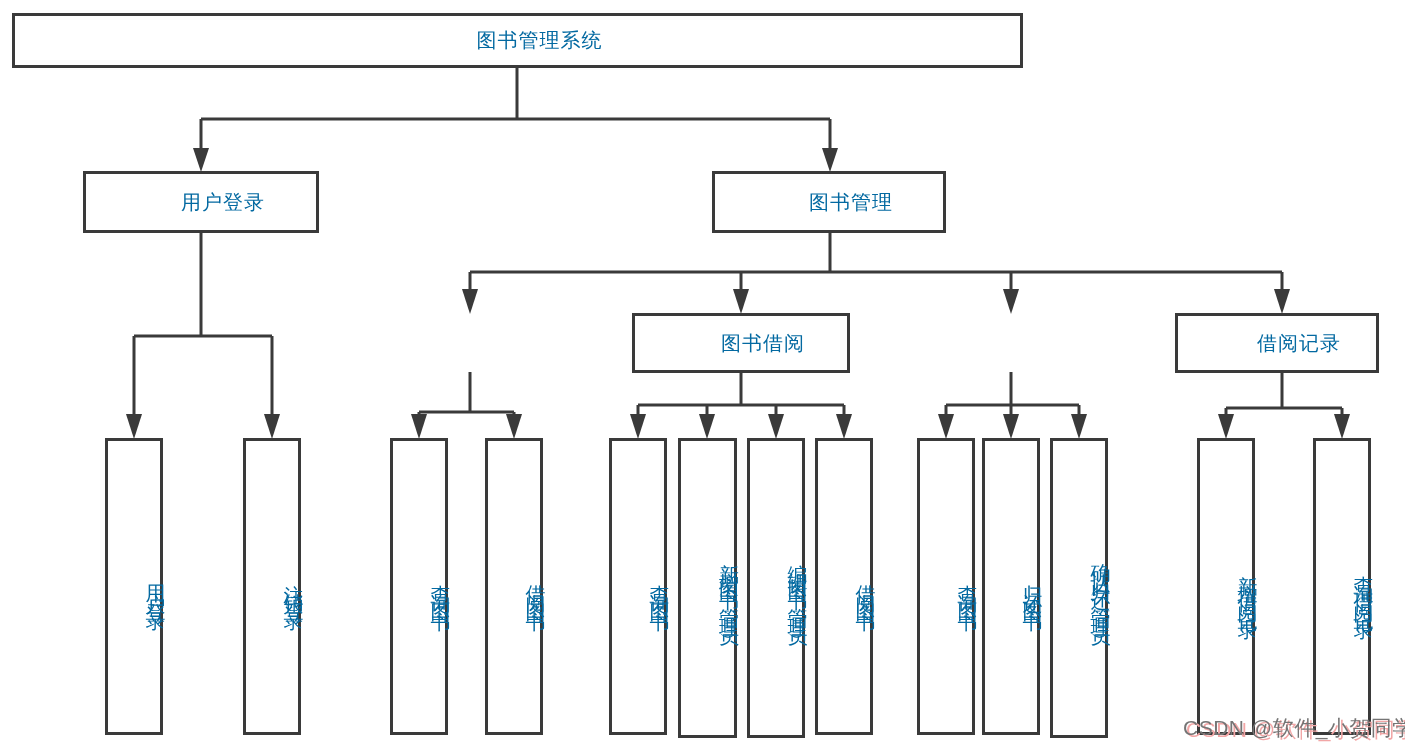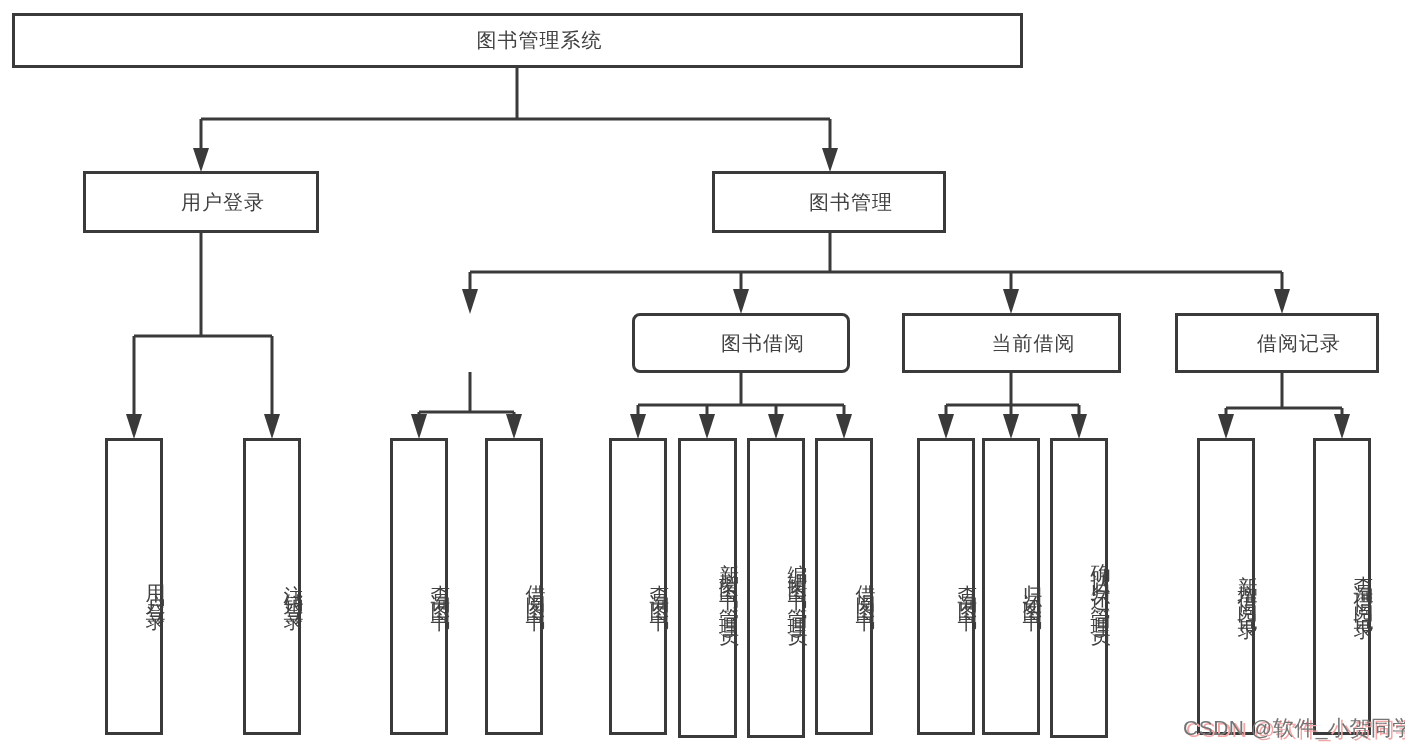--- a/index.html
+++ b/index.html
@@ -15,21 +15,21 @@
     position: absolute;
     left: 0; top: 0;
     width: 1405px; height: 747px;
     z-index: 0;
   }
   .node {
     position: absolute;
     box-sizing: border-box;
     background: #ffffff;
     border: 3px solid #3a3a3a;
-    color: #404040;
+    color: #0369a1;
     display: flex;
     align-items: center;
     justify-content: center;
     z-index: 1;
     padding-left: 44px;
   }
   .node.h {
     font-size: 20px;
     letter-spacing: 1px;
     white-space: nowrap;
@@ -105,25 +105,22 @@
     <span>图书管理系统</span>
   </div>
 
   <div class="node h" style="left:83px; top:171px; width:236px; height:62px;">
     <span>用户登录</span>
   </div>
   <div class="node h" style="left:712px; top:171px; width:234px; height:62px;justify-content:center;">
     <span>图书管理</span>
   </div>
 
-  <div class="node h" style="left:632px; top:313px; width:218px; height:60px;border-radius:8px;">
+  <div class="node h" style="left:632px; top:313px; width:218px; height:60px;">
     <span>图书借阅</span>
-  </div>
-  <div class="node h" style="left:902px; top:313px; width:219px; height:60px;">
-    <span>当前借阅</span>
   </div>
   <div class="node h" style="left:1175px; top:313px; width:204px; height:60px;">
     <span>借阅记录</span>
   </div>
 
   <div class="node v" style="left:105px; top:438px; width:58px; height:297px;">
     <span class="vtext">用户登录</span>
   </div>
   <div class="node v" style="left:243px; top:438px; width:58px; height:297px;">
     <span class="vtext">注销登录</span>

